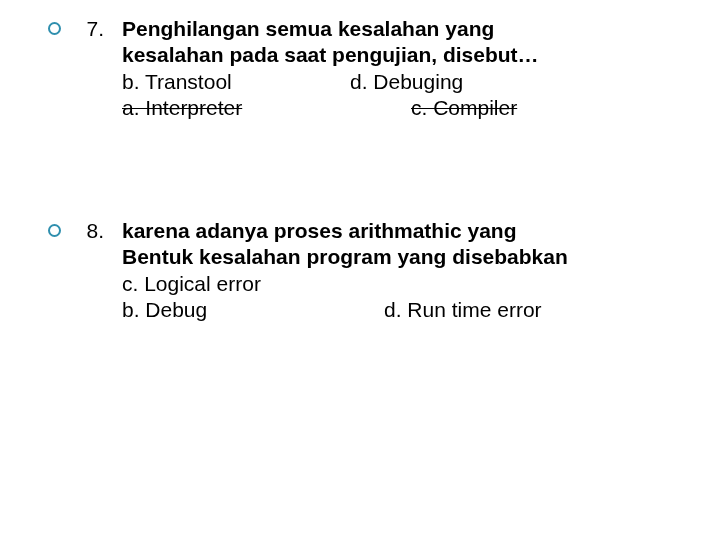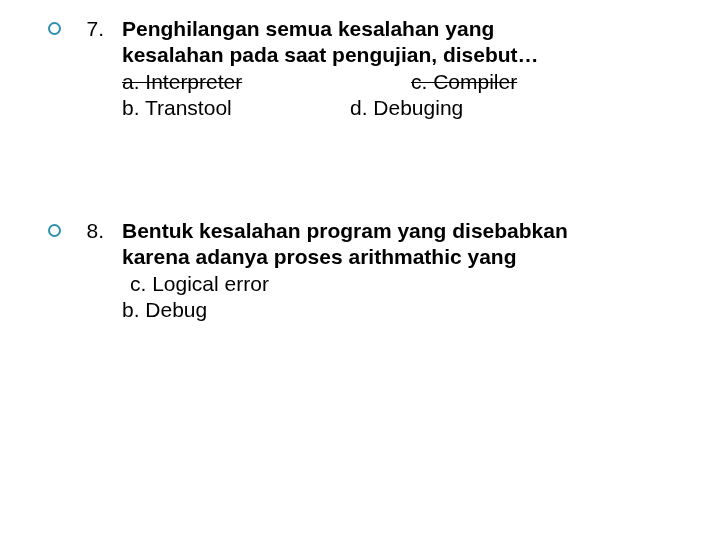--- a/index.html
+++ b/index.html
@@ -75,38 +75,39 @@
 
 <div class="page">
 
   <div class="question-block q7">
     <span class="bullet"></span>
     <span class="number">7.</span>
     <div class="body">
       <p class="stem">Penghilangan semua kesalahan yang</p>
       <p class="stem">kesalahan pada saat pengujian, disebut…</p>
       <div class="options-row">
+        <span class="opt-left" style="min-width: 289px;">b. Transtool</span>
+        <span class="opt-right" style="margin-left: -61px;">d. Debuging</span>
+      </div>
+      <div class="options-row">
         <span class="opt-left strike" style="min-width: 289px;">a. Interpreter</span>
         <span class="opt-right strike" style="margin-left: 0px;">c. Compiler</span>
-      </div>
-      <div class="options-row">
-        <span class="opt-left" style="min-width: 289px;">b. Transtool</span>
-        <span class="opt-right" style="margin-left: -61px;">d. Debuging</span>
       </div>
     </div>
   </div>
 
   <div class="question-block q8">
     <span class="bullet"></span>
     <span class="number">8.</span>
     <div class="body">
+      <p class="stem">karena adanya proses arithmathic yang</p>
       <p class="stem">Bentuk kesalahan program yang disebabkan</p>
-      <p class="stem">karena adanya proses arithmathic yang</p>
       <div class="options-row">
-        <span class="opt-right" style="margin-left: 8px;">c. Logical error</span>
+        <span class="opt-right" style="margin-left: 0px;">c. Logical error</span>
       </div>
       <div class="options-row">
         <span class="opt-left" style="min-width: 262px;">b. Debug</span>
+        <span class="opt-right" style="margin-left: 0px;">d. Run time error</span>
       </div>
     </div>
   </div>
 
 </div>
 
 </body></html>

